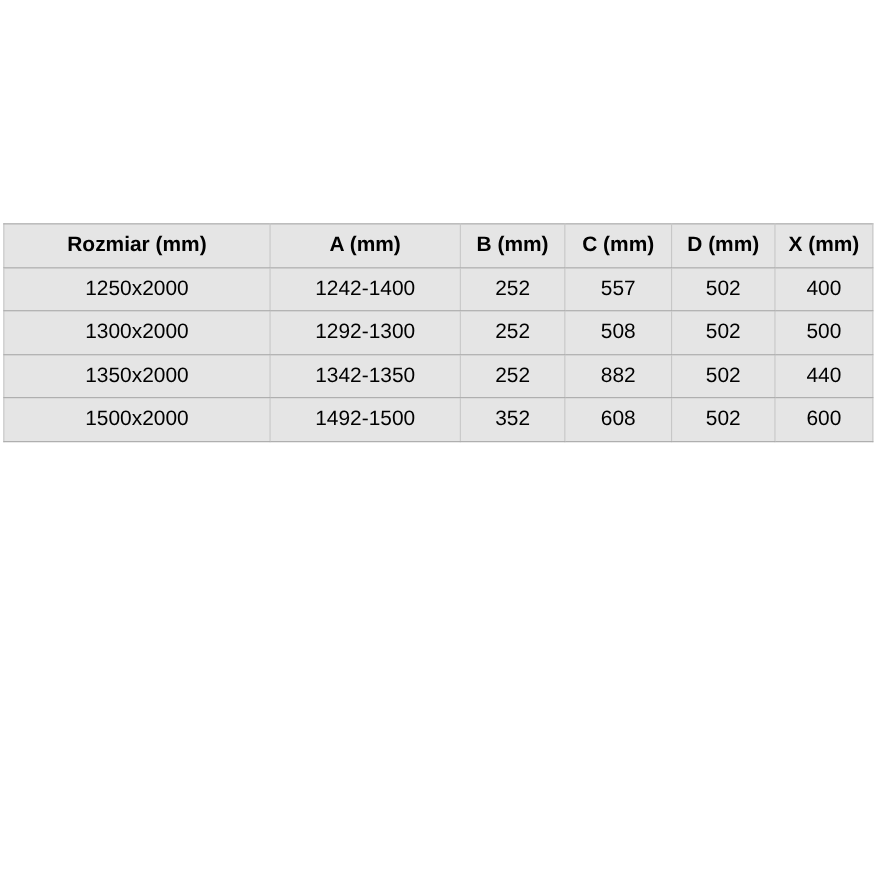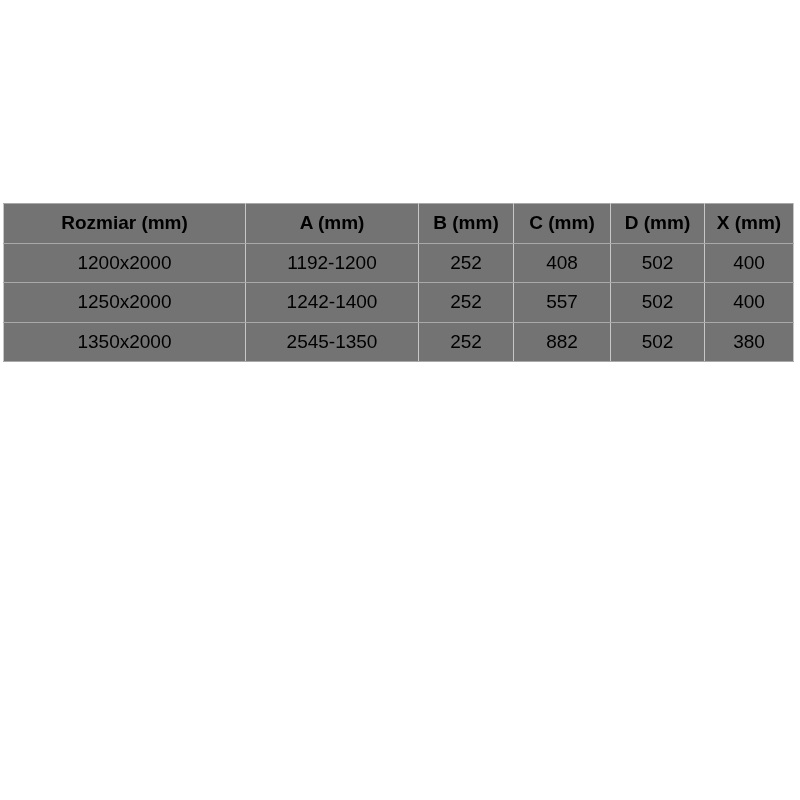--- a/index.html
+++ b/index.html
@@ -16,21 +16,21 @@
   .table-wrap {
     position: absolute;
     left: 3px;
     top: 203px;
     width: 790px;
   }
   table.size-table {
     border-collapse: collapse;
     table-layout: fixed;
     width: 790px;
-    background: #737373;
+    background: #e5e5e5;
     font-family: "Liberation Sans", sans-serif;
     font-size: 19px;
     color: #000000;
   }
   table.size-table th,
   table.size-table td {
     border: 1px solid #c7c7c7;
     border-top-color: #a9a9a9;
     border-bottom-color: #a9a9a9;
     text-align: center;
@@ -68,38 +68,46 @@
           <th>Rozmiar (mm)</th>
           <th>A (mm)</th>
           <th>B (mm)</th>
           <th>C (mm)</th>
           <th>D (mm)</th>
           <th>X (mm)</th>
         </tr>
     </thead>
     <tbody id="table-body">
         <tr>
-          <td>1200x2000</td>
-          <td>1192-1200</td>
-          <td>252</td>
-          <td>408</td>
-          <td>502</td>
-          <td>400</td>
-        </tr>
-        <tr>
           <td>1250x2000</td>
           <td>1242-1400</td>
           <td>252</td>
           <td>557</td>
           <td>502</td>
           <td>400</td>
         </tr>
         <tr>
+          <td>1300x2000</td>
+          <td>1292-1300</td>
+          <td>252</td>
+          <td>508</td>
+          <td>502</td>
+          <td>500</td>
+        </tr>
+        <tr>
           <td>1350x2000</td>
-          <td>2545-1350</td>
+          <td>1342-1350</td>
           <td>252</td>
           <td>882</td>
           <td>502</td>
-          <td>380</td>
+          <td>440</td>
+        </tr>
+        <tr>
+          <td>1500x2000</td>
+          <td>1492-1500</td>
+          <td>352</td>
+          <td>608</td>
+          <td>502</td>
+          <td>600</td>
         </tr>
       </tbody>
   </table>
 </div>
 
 </body></html>

